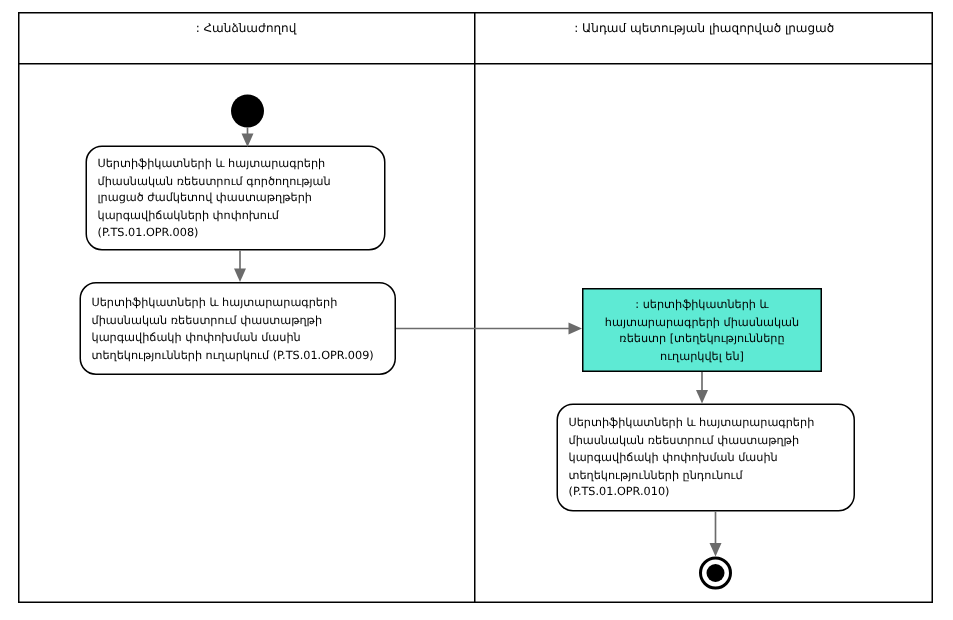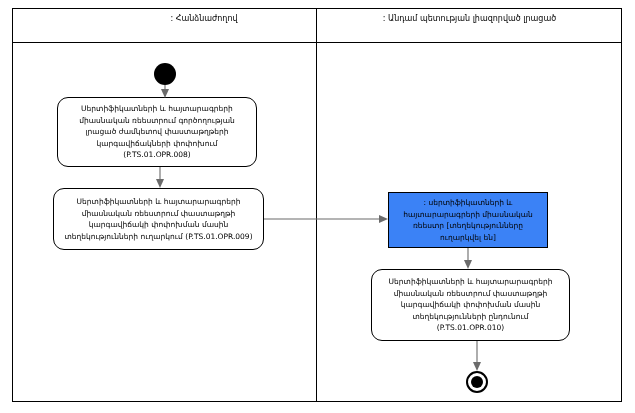--- a/index.html
+++ b/index.html
@@ -56,51 +56,51 @@
   
   .lane-title {
     position: absolute;
     top: 13px;
     font-size: 8px;
     line-height: 11px;
     text-align: center;
     white-space: nowrap;
     color: #000000;
   }
-  .lane-title.left  { left: 12px;  width: 304px; padding-left: 40px; }
+  .lane-title.left  { left: 12px;  width: 304px; }
   .lane-title.right { left: 317px; width: 305px; }
 
   
   .action-node {
     position: absolute;
     box-sizing: border-box;
     border: 1px solid #000000;
     border-radius: 11px;
     background: #ffffff;
     display: flex;
     align-items: center;
     justify-content: center;
-    text-align: center;
+    text-align: left;
     font-size: 7.5px;
     line-height: 11.5px;
     padding: 4px 7px;
     color: #000000;
   }
   .action-node .node-text {
     display: block;
     width: 100%;
   }
 
   
   .object-node {
     position: absolute;
     box-sizing: border-box;
     border: 1px solid #000000;
     border-radius: 0;
-    background: #3b82f6;
+    background: #5eead4;
     display: flex;
     align-items: center;
     justify-content: center;
     text-align: center;
     font-size: 7.5px;
     line-height: 11.5px;
     padding: 4px 6px;
     color: #000000;
   }
 

